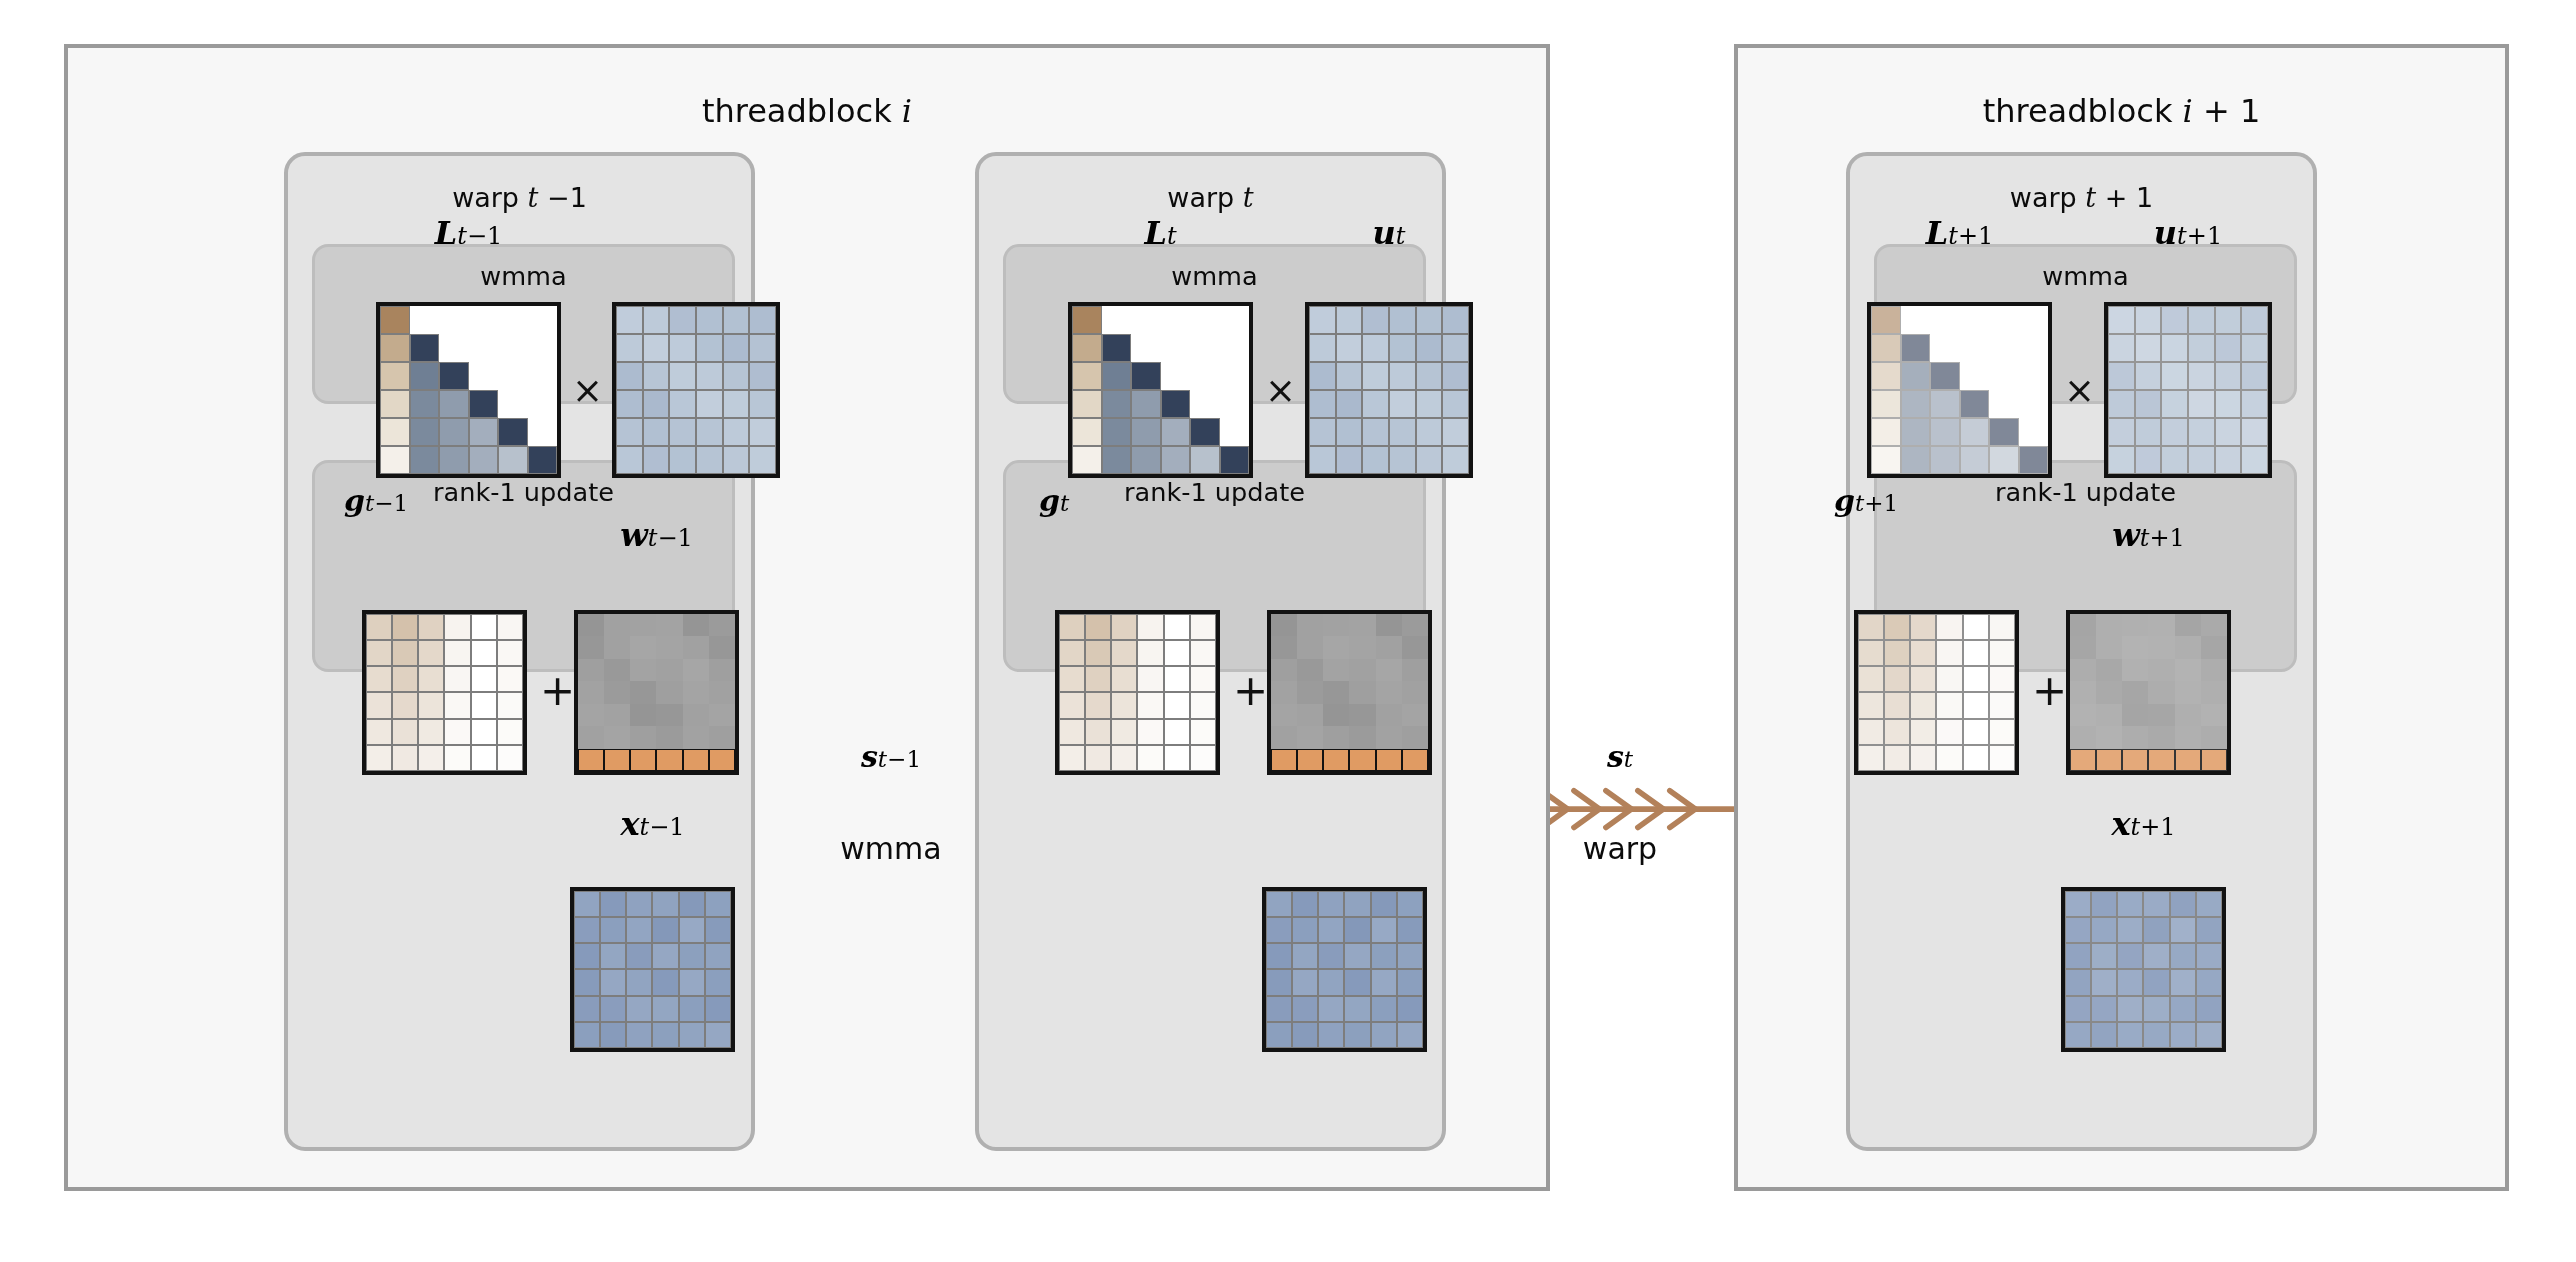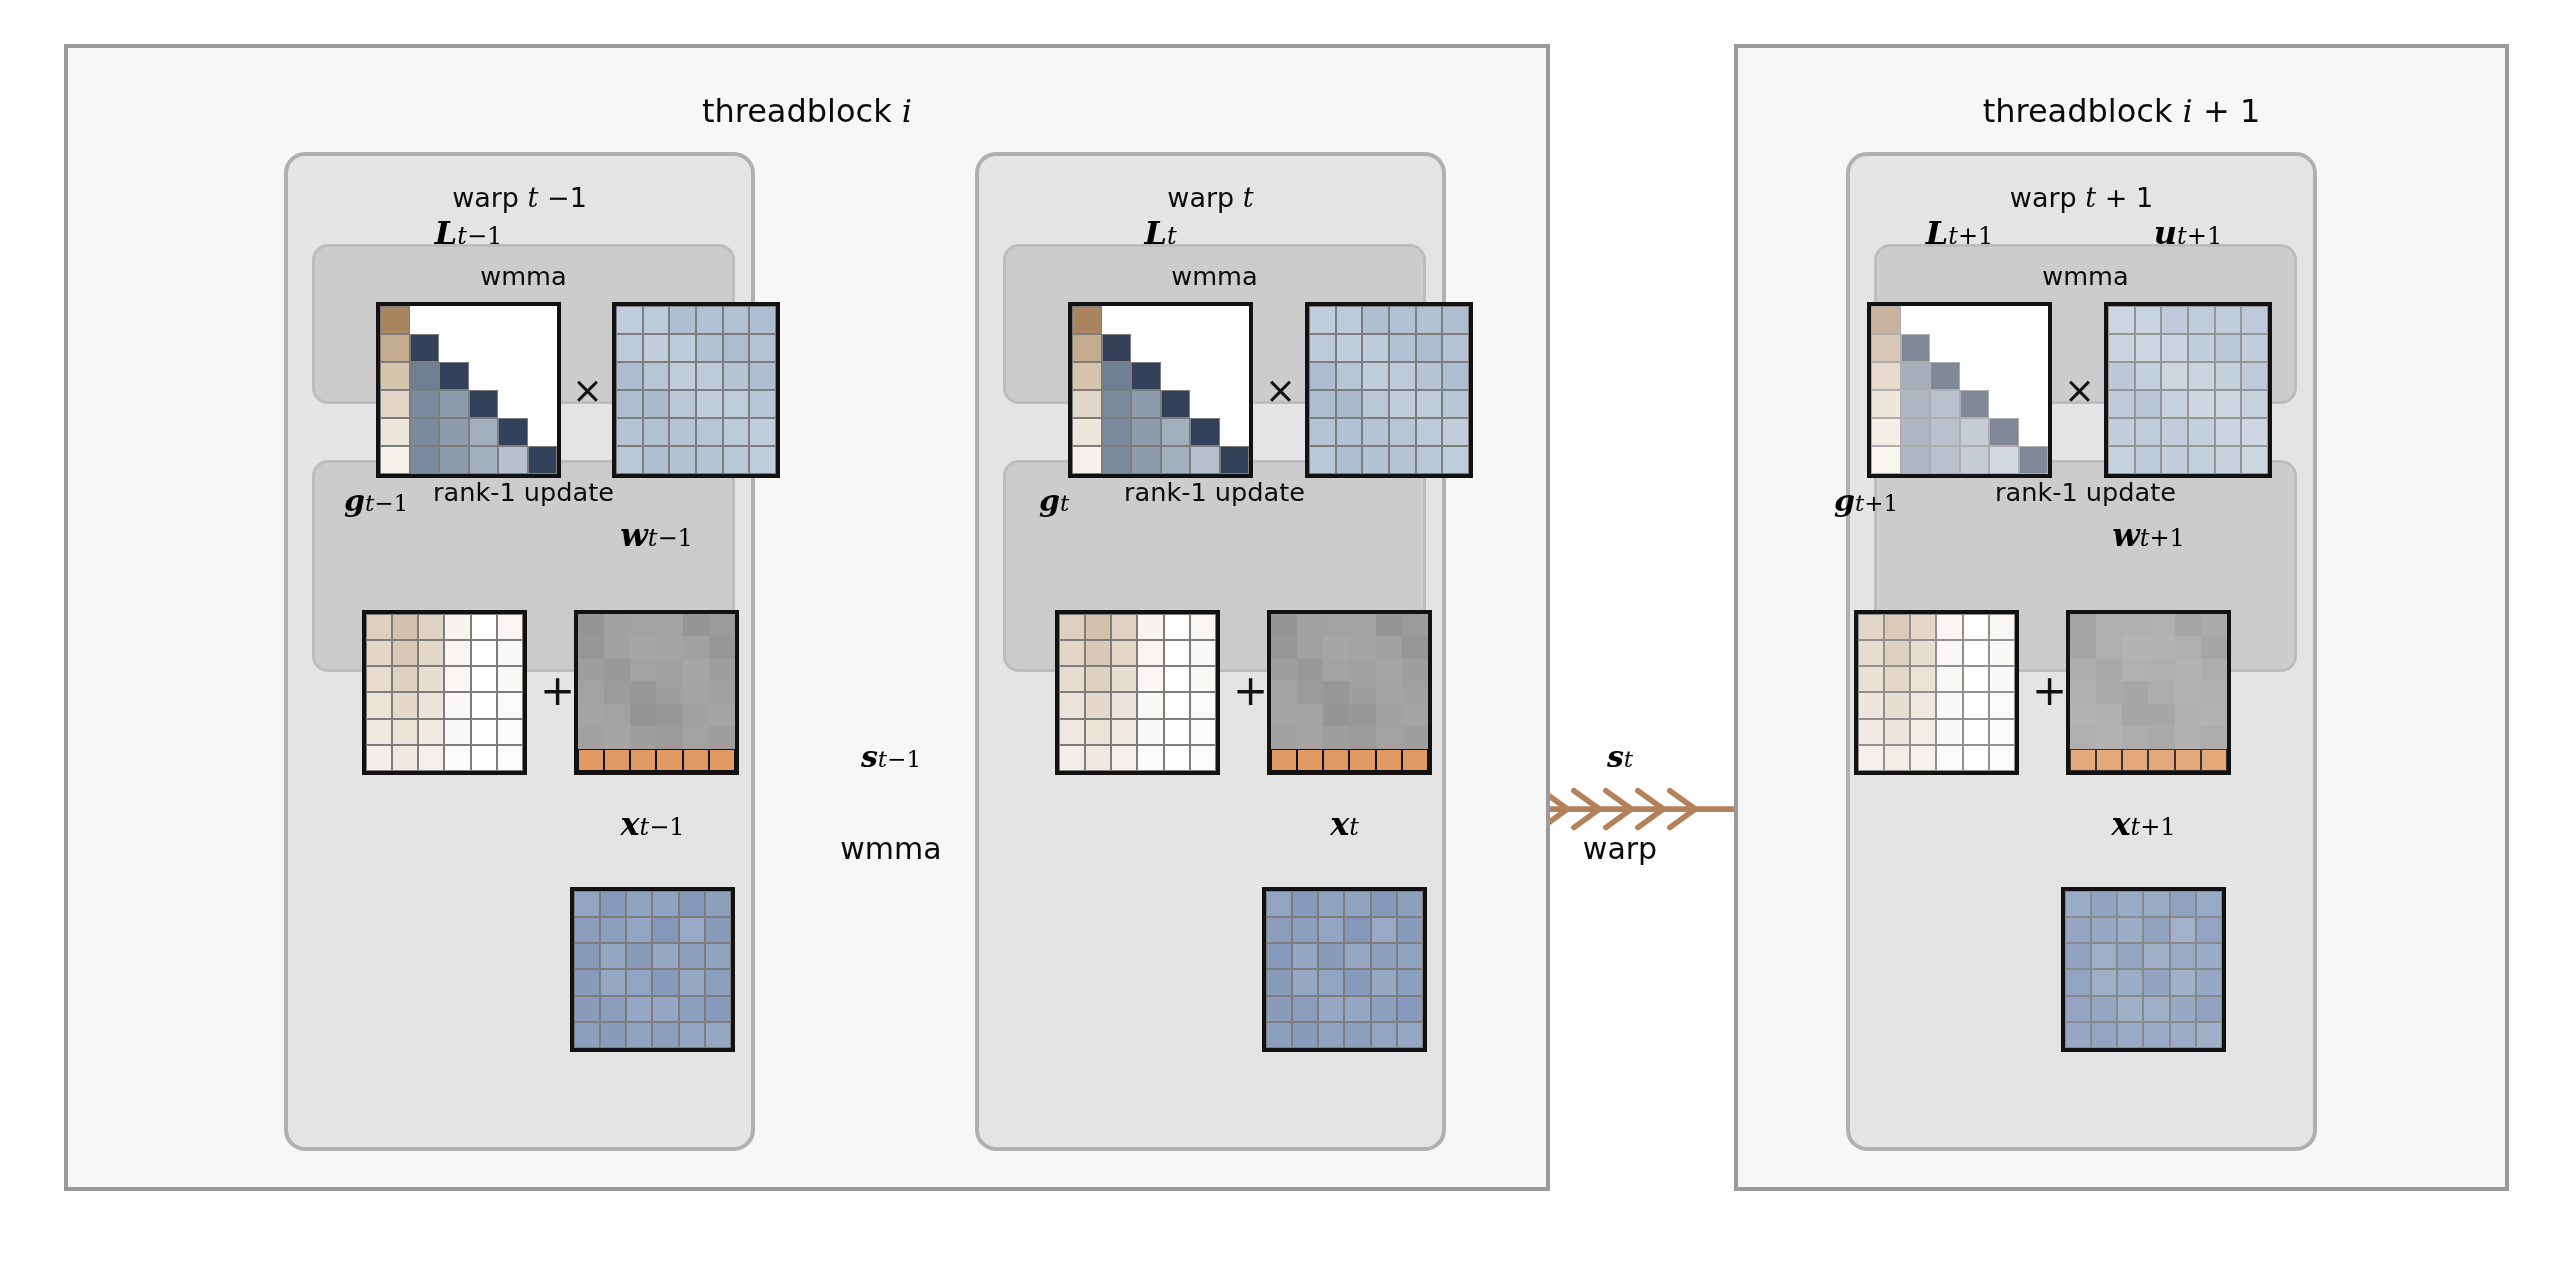--- a/index.html
+++ b/index.html
@@ -600,20 +600,23 @@
         <div class="cell" style="background: rgb(189, 202, 217);"></div>
         <div class="cell" style="background: rgb(193, 205, 219);"></div>
         <div class="cell" style="background: rgb(185, 199, 215);"></div>
         <div class="cell" style="background: rgb(176, 190, 209);"></div>
         <div class="cell" style="background: rgb(179, 194, 211);"></div>
         <div class="cell" style="background: rgb(182, 196, 212);"></div>
         <div class="cell" style="background: rgb(187, 200, 215);"></div>
         <div class="cell" style="background: rgb(191, 204, 218);"></div>
       </div>
     </div>
+  <div class="mat-label" style="left:1305px;top:302px;width:168px;height:176px;">
+    <span>u</span><span class="sub" style="font-family:'DejaVu Serif',serif;font-style:italic;">t</span>
+  </div>
 
   <div class="g-label" style="left:1039px;top:483px;">
     <span>g</span><span class="sub" style="font-family:'DejaVu Serif',serif;font-style:italic;">t</span>
   </div>
 
   <div class="mat" style="left:1055px;top:610px;width:165px;height:165px;" id="R1">
       <div class="grid" style="grid-template-columns: repeat(6, 1fr); grid-template-rows: repeat(6, 1fr);">
         <div class="cell" style="background: rgb(222, 208, 191);"></div>
         <div class="cell" style="background: rgb(212, 193, 171);"></div>
         <div class="cell" style="background: rgb(224, 210, 194);"></div>
@@ -735,23 +738,20 @@
         <div class="cell" style="background: rgb(139, 159, 190);"></div>
         <div class="cell" style="background: rgb(134, 154, 187);"></div>
         <div class="cell" style="background: rgb(139, 159, 190);"></div>
         <div class="cell" style="background: rgb(135, 155, 187);"></div>
         <div class="cell" style="background: rgb(143, 162, 192);"></div>
         <div class="cell" style="background: rgb(140, 160, 190);"></div>
         <div class="cell" style="background: rgb(145, 164, 193);"></div>
         <div class="cell" style="background: rgb(149, 167, 195);"></div>
       </div>
     </div>
-  <div class="mat-label" style="left:1262px;top:887px;width:165px;height:165px;">
-    <span>x</span><span class="sub" style="font-family:'DejaVu Serif',serif;font-style:italic;">t</span>
-  </div>
 
   <div class="mat" style="left:1867px;top:302px;width:185px;height:176px;" id="L2">
       <div class="grid" style="grid-template-columns: repeat(6, 1fr); grid-template-rows: repeat(6, 1fr);">
         <div class="cell" style="background: rgb(169, 132, 94); opacity: 0.62;"></div>
         <div class="cell nb" style="background: rgb(255, 255, 255);"></div>
         <div class="cell nb" style="background: rgb(255, 255, 255);"></div>
         <div class="cell nb" style="background: rgb(255, 255, 255);"></div>
         <div class="cell nb" style="background: rgb(255, 255, 255);"></div>
         <div class="cell nb" style="background: rgb(255, 255, 255);"></div>
         <div class="cell" style="background: rgb(195, 171, 141); opacity: 0.62;"></div>

